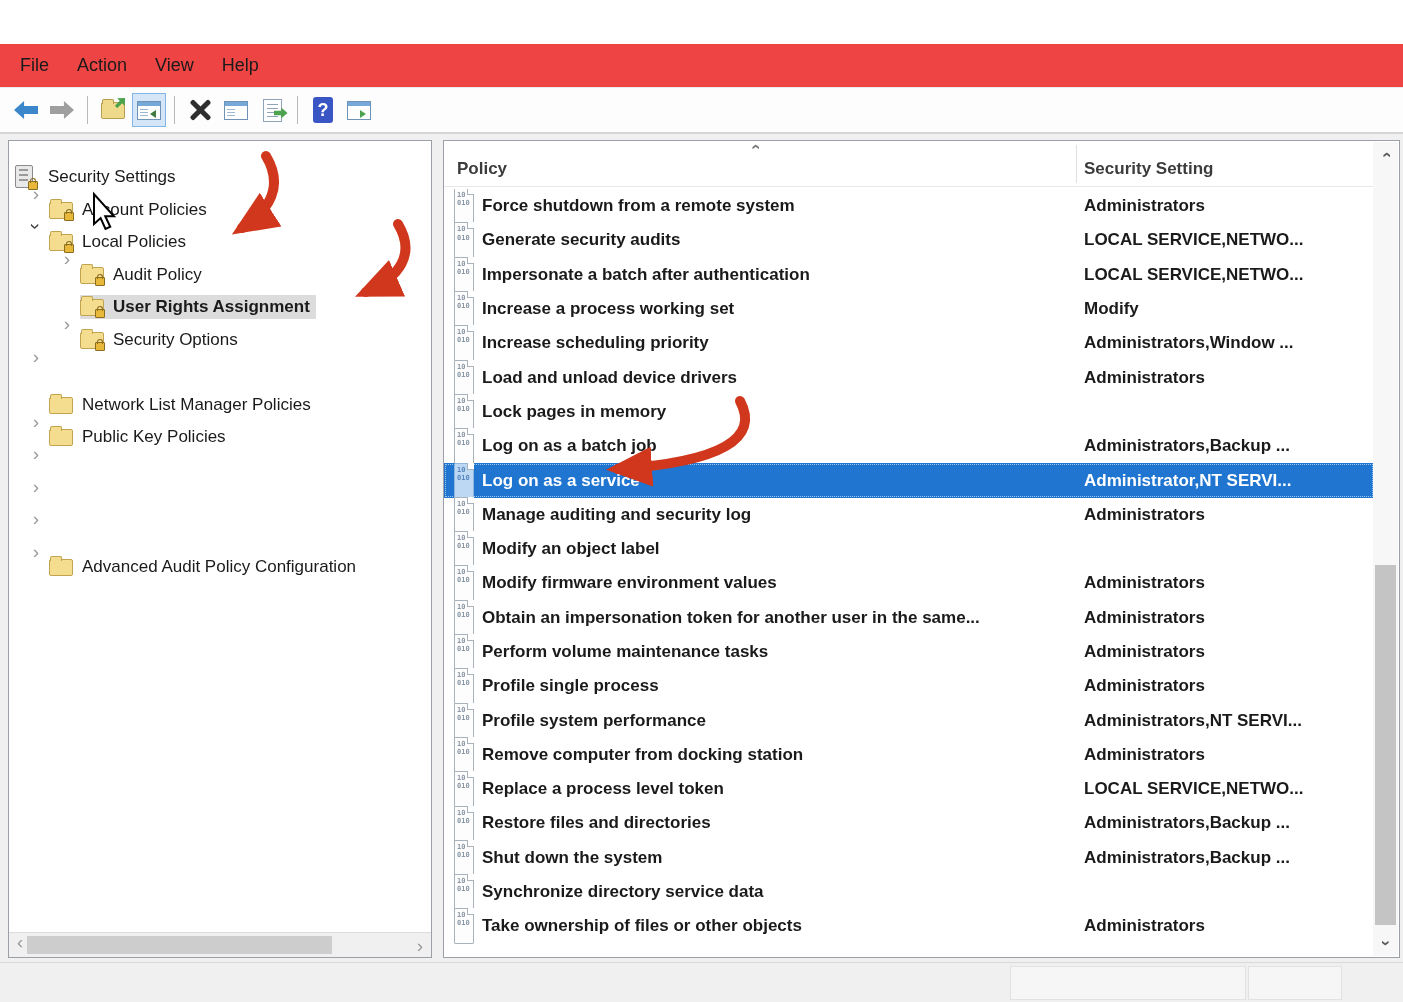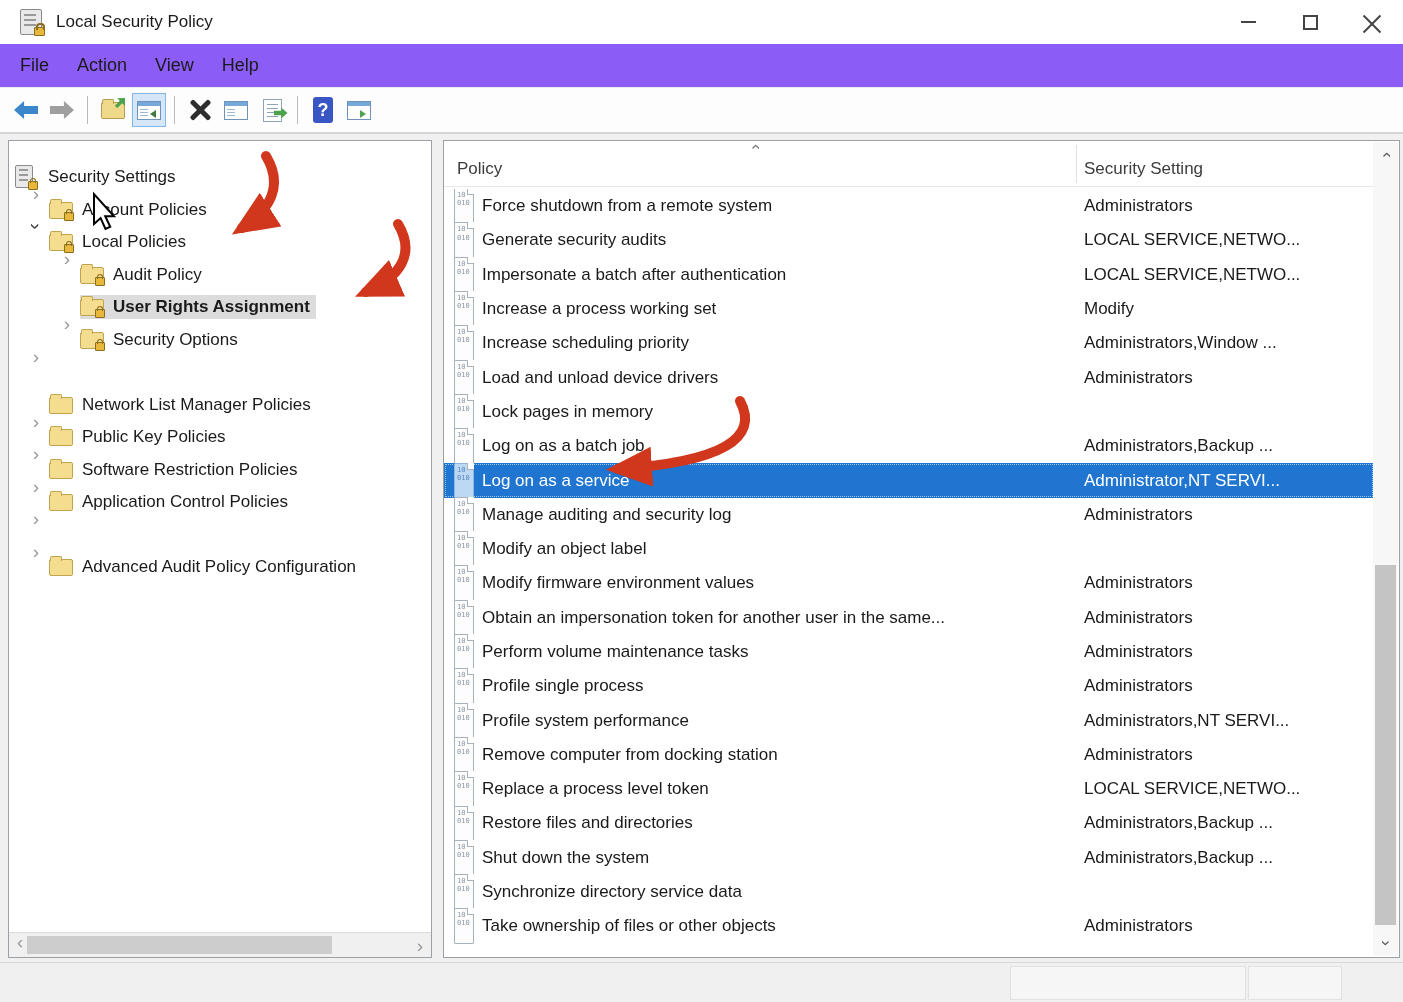--- a/index.html
+++ b/index.html
@@ -17,21 +17,21 @@
   .title-text { margin-left:14px; font-size:17px; }
   .win-controls { position:absolute; right:0; top:0; height:44px; display:flex; }
   .win-btn { width:62px; height:44px; display:flex; align-items:center; justify-content:center; }
   .glyph-min { width:15px; height:2px; background:#444; }
   .glyph-max { width:15px; height:15px; border:2px solid #444; }
   .glyph-close { position:relative; width:18px; height:18px; }
   .glyph-close::before,.glyph-close::after { content:''; position:absolute; left:8px; top:-1px; width:2px; height:24px; background:#444; }
   .glyph-close::before { transform:rotate(45deg);} .glyph-close::after { transform:rotate(-45deg);}
 
   
-  .menubar { position:absolute; left:0; top:44px; width:100%; height:44px; background:#8b5cf6; display:flex; align-items:center; padding-left:6px; border-bottom:1px solid #ececec; }
+  .menubar { position:absolute; left:0; top:44px; width:100%; height:44px; background:#ef4444; display:flex; align-items:center; padding-left:6px; border-bottom:1px solid #ececec; }
   .menu-item { padding:0 14px; font-size:18px; cursor:default; }
 
   
   .toolbar { position:absolute; left:0; top:88px; width:100%; height:46px; background:#fdfdfd; display:flex; align-items:center; padding-left:8px; border-bottom:2px solid #d5d5d5; }
   .tb-btn { width:34px; height:34px; display:flex; align-items:center; justify-content:center; position:relative; margin:0 1px; }
   .tb-btn.active { background:#d4e6f8; border:1px solid #84b6e6; }
   .tb-sep { width:1px; height:28px; background:#b9b9b9; margin:0 7px; }
   .arr-left { width:24px; height:18px; background:#3c87cc; clip-path:polygon(0 50%, 42% 0, 42% 28%, 100% 28%, 100% 72%, 42% 72%, 42% 100%); }
   .arr-right { width:24px; height:18px; background:#9f9f9f; clip-path:polygon(100% 50%, 58% 0, 58% 28%, 0 28%, 0 72%, 58% 72%, 58% 100%); }
   .mini-folder { position:relative; width:24px; height:17px; background:#efd98b; border:1px solid #b99d4e; border-radius:2px; }
@@ -49,21 +49,21 @@
   .page-icon { position:relative; width:19px; height:23px; background:#fff; border:1px solid #8fa4b8; }
   .page-icon i { position:absolute; left:3px; height:1.5px; width:11px; background:#8fa4b8; }
   .page-icon i:nth-child(1){top:4px;} .page-icon i:nth-child(2){top:8px;} .page-icon i:nth-child(3){top:12px;} .page-icon i:nth-child(4){top:16px;}
   .page-icon .green-arr2 { position:absolute; right:-7px; bottom:2px; width:14px; height:11px; background:#4da34d; clip-path:polygon(0 30%, 55% 30%, 55% 0, 100% 50%, 55% 100%, 55% 70%, 0 70%); }
   .help-icon { width:20px; height:26px; background:#3a55c4; border-radius:3px; color:#fff; font-size:18px; font-weight:bold; display:flex; align-items:center; justify-content:center; }
 
   
   .main-bg { position:absolute; left:0; top:134px; width:100%; height:828px; background:#f0f0f0; }
   .pane { position:absolute; background:#fff; border:1px solid #9aa0a6; }
   .tree-pane { left:8px; top:140px; width:424px; height:818px; overflow:hidden; }
-  .list-pane { left:443px; top:140px; width:957px; height:818px; overflow:hidden; }
+  .list-pane { left:443px; top:140px; width:957px; height:818px; overflow:hidden;font-weight:bold; }
 
   
   .tree-rows { position:absolute; left:0; top:4px; right:0; bottom:26px; overflow:hidden; }
   .tree-row { height:32.5px; display:flex; align-items:center; white-space:nowrap; font-size:17px; }
   .tree-inner { display:flex; align-items:center; padding:2px 6px 2px 0; border-radius:1px;margin-top:32px; }
   .tree-row.selected .tree-inner { background:#dcdcdc;font-weight:bold; }
   .chev-slot { width:26px; min-width:26px; display:flex; align-items:center; justify-content:center; }
   .chev { font-size:19px; color:#9a9a9a; line-height:1; display:inline-block; }
   .chev.expanded { transform:rotate(90deg); color:#3b3b3b; }
   .tree-ico { position:relative; width:26px; min-width:26px; height:20px; margin-right:7px; }
@@ -112,40 +112,20 @@
   .sf1 { left:1010px; width:236px; } .sf2 { left:1248px; width:94px; }
 
   
   .overlay { position:absolute; left:0; top:0; width:1403px; height:1002px; pointer-events:none; z-index:10; }
 </style>
 </head>
 <body>
 
 <div id="app">
 
-  <div class="titlebar">
-    <div class="app-icon">
-        <i></i>
-        <i></i>
-        <i></i>
-        <span class="lock-badge"></span>
-      </div>
-    <div class="title-text">Local Security Policy</div>
-    <div class="win-controls">
-      <div class="win-btn">
-          <div class="glyph-min"></div>
-        </div>
-      <div class="win-btn">
-          <div class="glyph-max"></div>
-        </div>
-      <div class="win-btn">
-          <div class="glyph-close"></div>
-        </div>
-    </div>
-  </div>
 
   <div class="menubar">
       <div class="menu-item">File</div>
       <div class="menu-item">Action</div>
       <div class="menu-item">View</div>
       <div class="menu-item">Help</div>
     </div>
 
   <div class="toolbar">
       <div class="tb-btn">
@@ -296,36 +276,24 @@
             <span class="tree-ico">
               <span class="folder"></span>
             </span>
             <span class="tree-label">Public Key Policies</span>
           </span>
         </div>
         <div class="tree-row" style="margin-left: 14px;">
           <span class="chev-slot">
             <span class="chev">›</span>
           </span>
-          <span class="tree-inner">
-            <span class="tree-ico">
-              <span class="folder"></span>
-            </span>
-            <span class="tree-label">Software Restriction Policies</span>
-          </span>
-        </div>
-        <div class="tree-row" style="margin-left: 14px;">
-          <span class="chev-slot">
-            <span class="chev">›</span>
-          </span>
-          <span class="tree-inner">
-            <span class="tree-ico">
-              <span class="folder"></span>
-            </span>
-            <span class="tree-label">Application Control Policies</span>
+        </div>
+        <div class="tree-row" style="margin-left: 14px;">
+          <span class="chev-slot">
+            <span class="chev">›</span>
           </span>
         </div>
         <div class="tree-row" style="margin-left: 14px;">
           <span class="chev-slot">
             <span class="chev">›</span>
           </span>
         </div>
         <div class="tree-row" style="margin-left: 14px;">
           <span class="chev-slot">
             <span class="chev">›</span>

